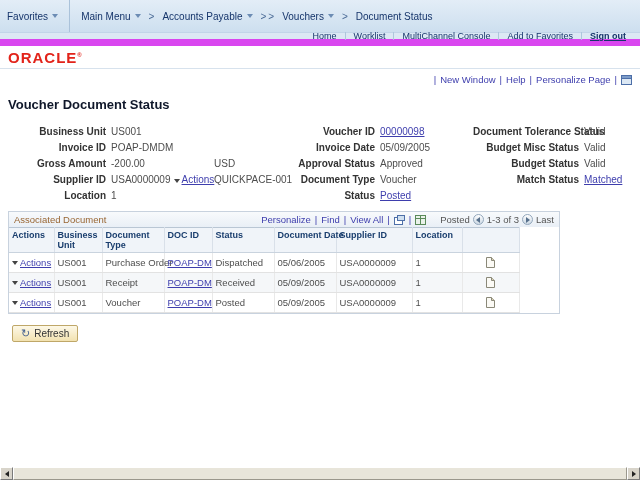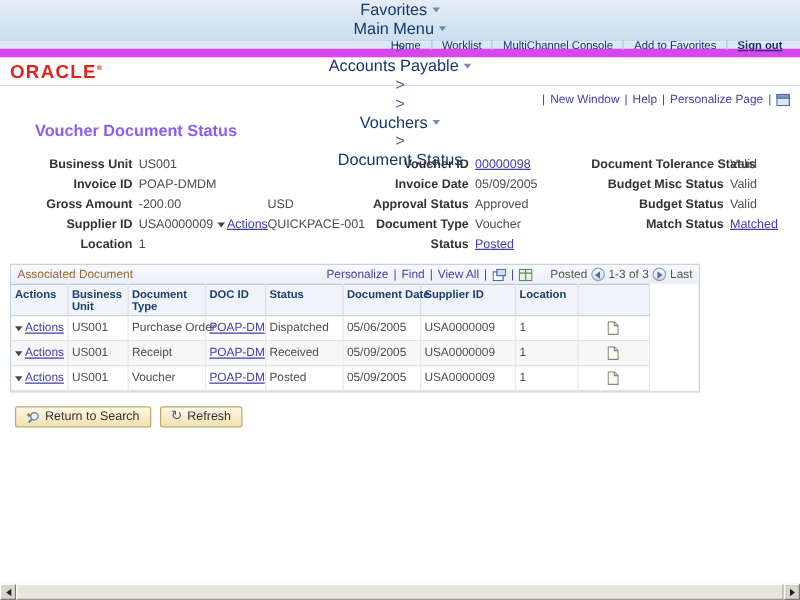--- a/index.html
+++ b/index.html
@@ -2,21 +2,21 @@
 <html><head>
 <meta charset="utf-8">
 <style>
   * { box-sizing: border-box; margin: 0; padding: 0; }
   html,body { width:640px; height:480px; overflow:hidden; background:#fff;
     font-family:"Liberation Sans", sans-serif; position:relative; }
 
   
   .topbar1 { height:33px; display:flex; align-items:center;
     background:linear-gradient(#e3edf7,#cddfef); border-bottom:1px solid #c2d5e8;
-    font-size:13px; color:#16356b;flex-direction:column; }
+    font-size:10px; color:#16356b; }
   .menu-item { display:flex; align-items:center; gap:4px; padding:0 7px; cursor:pointer; white-space:nowrap; }
   .crumb-sep { color:#4a6a96; padding:0 1px; }
   .vsep { align-self:stretch; border-left:1px solid #aac2da; margin:0 4px; }
   .caret { width:0; height:0; border-left:3px solid transparent; border-right:3px solid transparent;
     border-top:4px solid #6c8cb4; display:inline-block; }
   .topbar2 { height:13px; display:flex; justify-content:flex-end; align-items:center;
     background:#dcE8f4; border-bottom:7px solid #d946ef; font-size:9px; color:#16356b; padding-right:6px; }
   .u-link { padding:0 8px; cursor:pointer; white-space:nowrap; }
   .u-sep { border-left:1px solid #aec6dc; height:8px; }
   .signout { font-weight:bold;text-decoration:underline; }
@@ -26,21 +26,21 @@
     border-bottom:1px solid #d7e2ed; }
   .oracle { color:#e2231a; font-weight:bold; font-size:15px; letter-spacing:1px; }
   .oracle sup { font-size:6px; }
 
   
   .pagebar { display:flex; justify-content:flex-end; align-items:center; gap:4px;
     font-size:9.5px; color:#3e3ead; padding:5px 8px 0 0; }
   .pagebar .pb-link { cursor:pointer; white-space:nowrap; }
   .pb-pipe { color:#3e3ead; }
 
-  .page-title { font-size:13px; font-weight:bold; color:#8b5cf6; margin:12px 0 0 28px; }
+  .page-title { font-size:13px; font-weight:bold; color:#0f172a; margin:12px 0 0 8px; }
 
   
   .form { display:grid; grid-template-columns:96px 98px 68px 88px 88px 106px auto;
     column-gap:5px; row-gap:5px; margin:14px 0 0 10px; font-size:10px; align-items:baseline; }
   .lbl { font-weight:bold; color:#333; text-align:right; white-space:nowrap; }
   .val { color:#4d4d4d; white-space:nowrap; }
   .lnk { color:#3e3ead; cursor:pointer; white-space:nowrap;text-decoration:underline; }
   .caret-sm { width:0; height:0; border-left:3px solid transparent; border-right:3px solid transparent;
     border-top:4px solid #444; display:inline-block; margin:0 2px 0 3px; }
 
@@ -322,28 +322,20 @@
               <path d="M5.5 0.5 v3 h3" fill="#d8d2b8" stroke="#8a8878"></path>
             </svg>
           </td>
       </tr>
     </tbody>
   </table>
 </div>
 
 <div class="btnrow">
   <button class="btn">
-    <svg width="11" height="10">
-        <circle cx="6.5" cy="4" r="3" fill="#e8f0f8" stroke="#5a7aa0"></circle>
-        <line x1="4.5" y1="6.5" x2="2" y2="9" stroke="#5a7aa0" stroke-width="1.5"></line>
-        <path d="M1 3 l3 0 m-3 0 l1.5 -1.5 m-1.5 1.5 l1.5 1.5" stroke="#a06a2a" fill="none"></path>
-      </svg>
-    <span>Return to Search</span>
-  </button>
-  <button class="btn">
     <span class="refresh-glyph">↻</span>
     <span>Refresh</span>
   </button>
 </div>
 
 <div class="hscroll">
   <span class="sb-btn">
       <span class="sb-tri-l"></span>
     </span>
   <span class="sb-thumb"></span>

